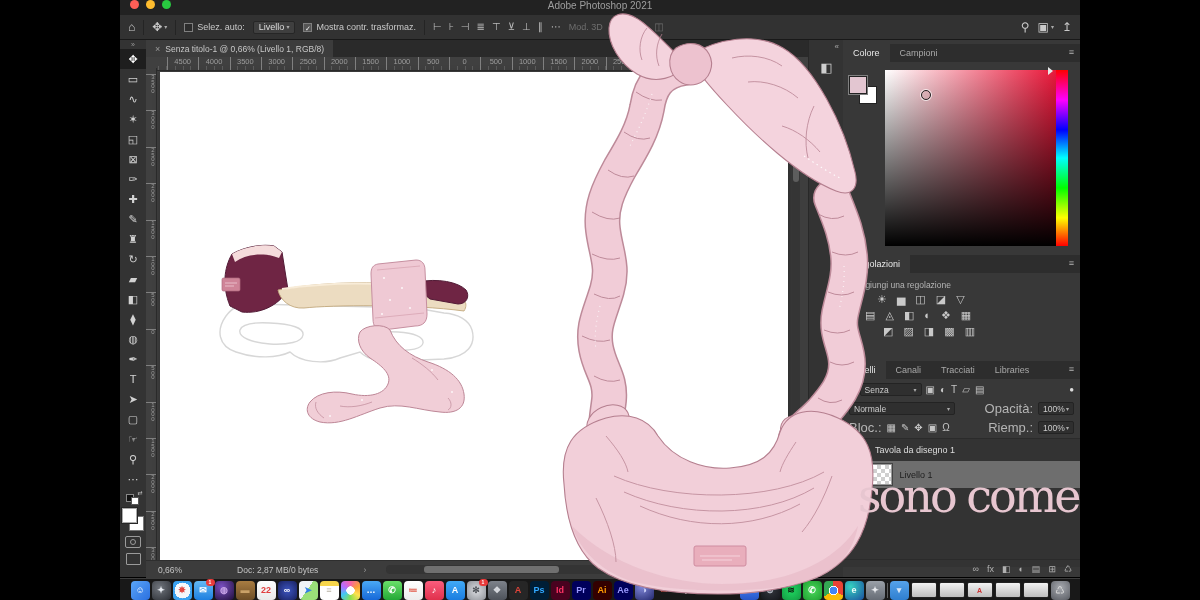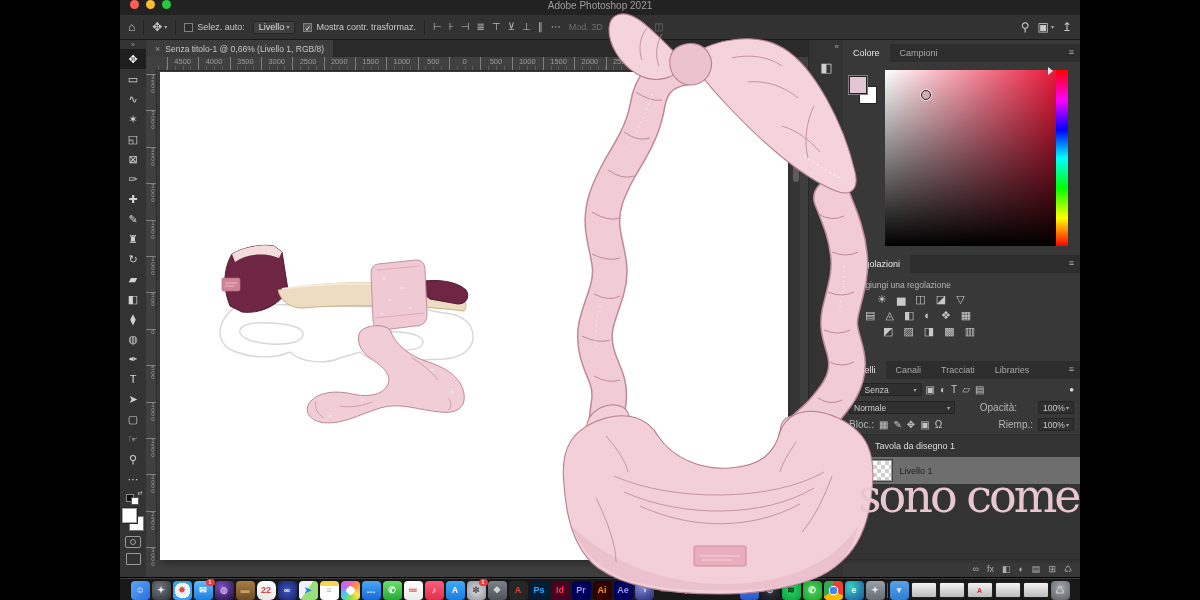--- a/index.html
+++ b/index.html
@@ -100,22 +100,22 @@
   .adj-icon{font-size:11px;color:#c9c9c9}
   .layerspanel{top:321px;height:216px}
   .lp-filter{display:flex;align-items:center;gap:4px;padding:4px 6px 2px}
   .lp-search{font-size:9px;color:#bbb}
   .lp-select{display:flex;align-items:center;justify-content:space-between;background:#2f2f2f;border:1px solid #232323;
              border-radius:2px;color:#ccc;font-size:8.5px;padding:0 4px;height:13px;box-sizing:border-box}
   .lp-select.smw{width:62px}.lp-select.wide{width:106px}.lp-select.val{width:36px}
   .lp-ficons{display:flex;gap:5px;align-items:center}
   .lp-fic{font-size:10px;color:#c5c5c5}
   .lp-dot{margin-left:auto;font-size:8px;color:#ddd}
-  .lp-blend{display:flex;align-items:center;gap:21px;padding:3px 6px}
-  .lp-lbl{font-size:10px;color:#b5b5b5;white-space:nowrap}
+  .lp-blend{display:flex;align-items:center;gap:5px;padding:3px 6px}
+  .lp-lbl{font-size:13px;color:#b5b5b5;white-space:nowrap}
   .lp-lbl.right{margin-left:auto}
   .lp-lock{display:flex;align-items:center;gap:5px;padding:1px 6px 3px}
   .lp-rows{background:#333;border-top:1px solid #2b2b2b;height:128px;overflow:hidden}
   .lp-row{display:flex;align-items:center;gap:7px;height:22px;padding:0 6px;color:#ddd;font-size:9px}
   .lp-row.selected{background:#6e6e6e;height:27px;color:#1e1e1e}
   .lp-eye{font-size:10px;color:#ccc}
   .lp-row.selected .lp-eye{color:#333}
   .lp-chev{font-size:7px;color:#bbb}
   .lp-thumb{width:26px;height:19px;background:repeating-conic-gradient(#cfcfcf 0% 25%,#fff 0% 50%) 0 0/8px 8px;
             border:1px solid #999;box-shadow:0 0 0 1px #444;flex:0 0 auto}
@@ -332,20 +332,28 @@
           <span class="vr-num">1000</span>
           <span class="vr-num">1500</span>
           <span class="vr-num">2000</span>
           <span class="vr-num">2500</span>
           <span class="vr-num">3000</span>
         </div>
       <div class="canvas"></div>
       <div class="vscroll">
           <i class="vthumb"></i>
         </div>
+      <div class="statusbar">
+        <span class="zoomval">0,66%</span>
+        <span class="docinfo">Doc: 2,87 MB/0 bytes</span>
+        <span class="status-chev">›</span>
+        <span class="hscroll-track">
+            <i class="hthumb"></i>
+          </span>
+      </div>
     </div>
 
     <div class="stripcol">
       <span class="strip-collapse">«</span>
       <span class="strip-icon" style="top:20px">◧</span>
       <span class="strip-icon" style="top:150px">≋</span>
       <span class="strip-icon" style="top:385px;font-size:11px">A</span>
       <span class="strip-icon" style="top:413px;font-size:11px">¶</span>
     </div>
 
@@ -488,21 +496,21 @@
       <span class="dock-item" title="mail" style="background: linear-gradient(rgb(99, 185, 244), rgb(29, 127, 224)); color: rgb(255, 255, 255);">
         <span class="dg">✉</span>
         <i class="badge">1</i>
       </span>
       <span class="dock-item" title="purple-sphere-app" style="background: radial-gradient(circle at 35% 30%, rgb(122, 79, 192), rgb(32, 16, 60)); color: rgb(201, 166, 232);">
         <span class="dg">◍</span>
       </span>
       <span class="dock-item" title="brown-folder" style="background: linear-gradient(rgb(168, 124, 66), rgb(109, 78, 38)); color: rgb(202, 162, 104);">
         <span class="dg">▬</span>
       </span>
-      <span class="dock-item" title="calendar" style="background: linear-gradient(rgb(253, 253, 253), rgb(233, 233, 233)); color: rgb(224, 61, 61); border-radius: 6px;">
+      <span class="dock-item" title="calendar" style="background: linear-gradient(rgb(253, 253, 253), rgb(233, 233, 233)); color: rgb(224, 61, 61);">
         <span class="dg">22</span>
       </span>
       <span class="dock-item" title="infinity-app" style="background: radial-gradient(circle, rgb(61, 85, 192), rgb(24, 32, 94)); color: rgb(255, 255, 255);">
         <span class="dg">∞</span>
       </span>
       <span class="dock-item" title="maps" style="background: linear-gradient(125deg, rgb(238, 243, 247) 45%, rgb(154, 223, 121) 45%); color: rgb(47, 127, 232);">
         <span class="dg">➤</span>
       </span>
       <span class="dock-item" title="notes" style="background: linear-gradient(rgb(247, 214, 75) 26%, rgb(255, 255, 255) 26%); color: rgb(185, 180, 166);">
         <span class="dg">≡</span>

